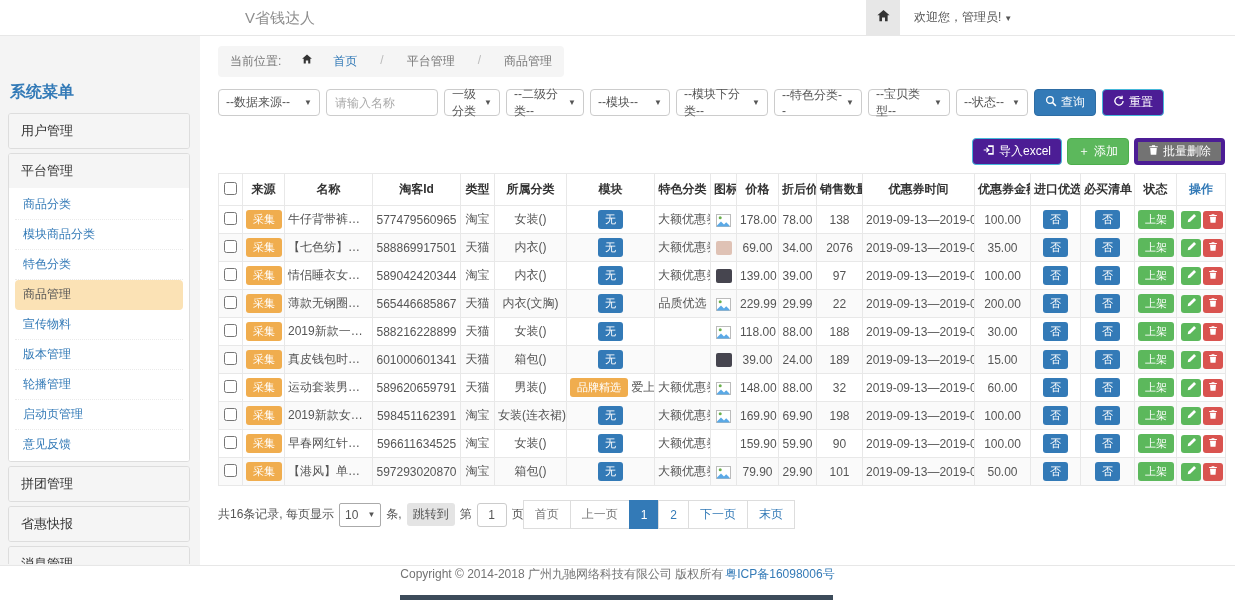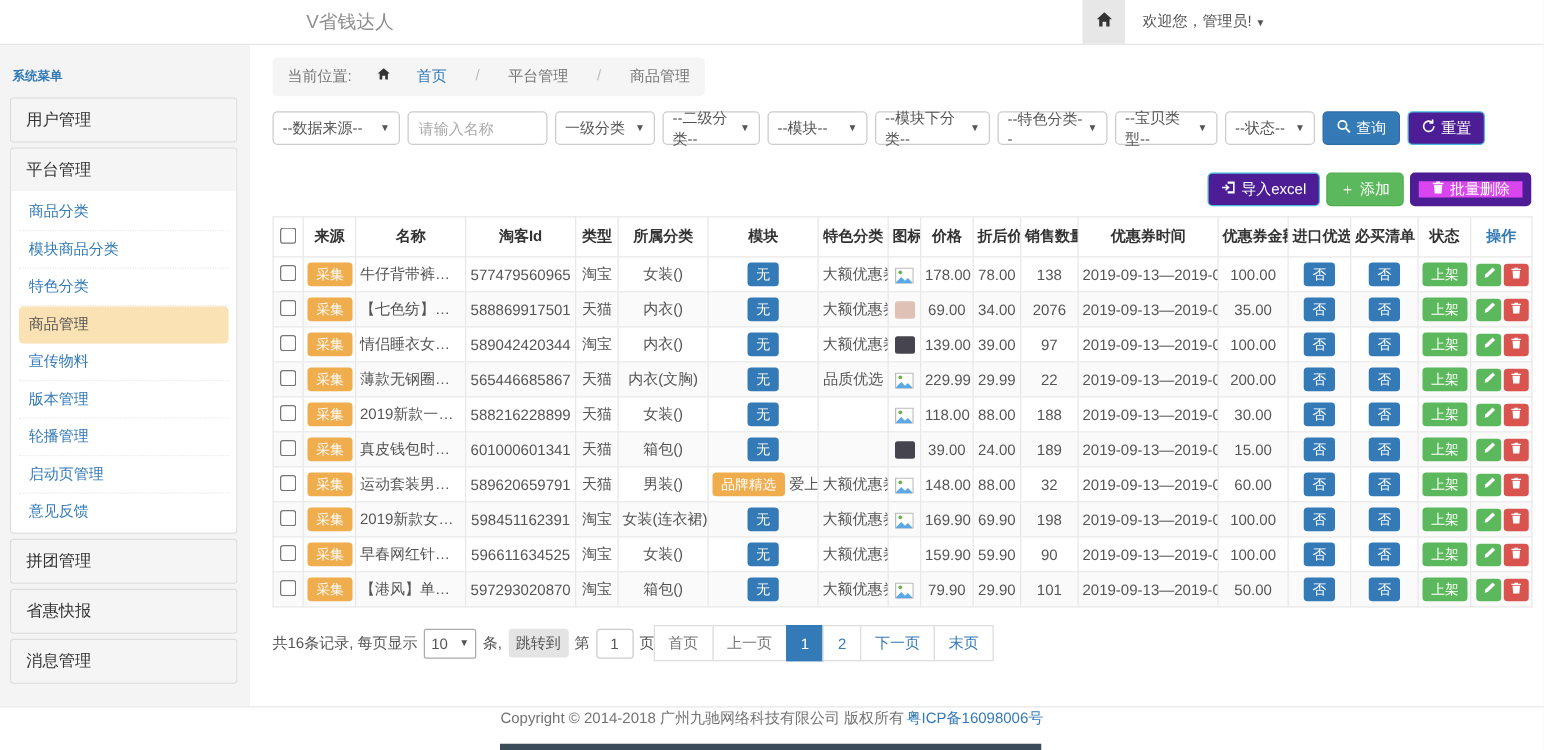--- a/index.html
+++ b/index.html
@@ -10,21 +10,21 @@
   
   .topbar { position:absolute; top:0; left:0; right:0; height:36px; background:#fff; border-bottom:1px solid #e7e7e7; z-index:5; }
   .brand { position:absolute; left:245px; top:0; line-height:36px; font-size:15px; color:#8e8e8e; }
   .topbar-right { position:absolute; left:866px; top:0; height:35px; display:flex; align-items:center; }
   .home-btn { width:34px; height:35px; background:#e7e7e7; display:flex; align-items:center; justify-content:center; cursor:pointer; }
   .welcome { font-size:12px; color:#555; padding:0 14px; cursor:pointer; white-space:nowrap; }
   .caret { font-size:8px; color:#555; margin-left:3px; }
 
   
   .sidebar { position:absolute; left:8px; top:46px; width:182px; height:518px; overflow:hidden; }
-  .sidebar-title { color:#337ab7; font-size:10px; font-weight:bold; padding:8px 2px 10px 2px; }
+  .sidebar-title { color:#337ab7; font-size:16px; font-weight:bold; padding:8px 2px 10px 2px;margin-top:28px; }
   .panel { margin-bottom:4px; border:1px solid #ddd; border-radius:3px; background:#fff; overflow:hidden; }
   .panel-head { background:#f5f5f5; padding:8px 12px; font-size:13px; color:#333; cursor:pointer; }
   .panel-body { background:#fff; padding:2px 6px; }
   .panel-item { padding:6px 8px; font-size:12px; color:#337ab7; border-bottom:1px dotted #eaeaea; cursor:pointer; }
   .panel-item:last-child { border-bottom:none; }
   .panel-item.active { background:#fbe2b5; border-radius:4px; color:#555; border-bottom-color:transparent; }
 
   
   .content { position:absolute; left:200px; top:36px; width:1035px; height:529px; background:#fff; padding:10px 10px 0 18px; }
   .breadcrumb { display:inline-flex; align-items:flex-start; background:#f5f5f5; border-radius:4px; padding:7px 12px; font-size:12px; color:#777; margin-bottom:12px; gap:20px; }
@@ -34,21 +34,21 @@
   .filter-row { display:flex; align-items:center; gap:6px; margin-bottom:22px; flex-wrap:nowrap; }
   #filter-controls { display:contents; }
   .f-select { height:27px; border:1px solid #ccc; border-radius:4px; background:#fff; display:inline-flex; align-items:center; justify-content:space-between; padding:0 7px; font-size:12px; color:#555; cursor:pointer; flex:none; }
   .f-caret { font-size:8px; color:#555; margin-left:4px; }
   .f-input { height:27px; border:1px solid #ccc; border-radius:4px; padding:0 8px; font-size:12px; color:#555; flex:none; }
   .f-input::placeholder { color:#aaa; }
   .btn { border:none; border-radius:4px; color:#fff; font-size:12px; height:27px; padding:0 10px; display:inline-flex; align-items:center; gap:4px; cursor:pointer; flex:none; }
   .btn-primary { background:#337ab7; border:1px solid #2e6da4; }
   .btn-info { background:#4c1d95; border:1px solid #46b8da; }
   .btn-success { background:#5cb85c; border:1px solid #4cae4c; }
-  .btn-danger { background:#d946ef; border:7px solid #4c1d95; }
+  .btn-danger { background:#737373; border:4px solid #4c1d95; }
 
   .action-row { display:flex; justify-content:flex-end; gap:5px; margin-bottom:8px; }
 
   table { width:1007px; border-collapse:collapse; table-layout:fixed; font-size:12px; color:#555; }
   th, td { border:1px solid #e8e8e8; text-align:center; padding:4px 3px; overflow:hidden; white-space:nowrap; }
   thead th { color:#333; font-weight:bold; padding:7px 3px; background:#fff; }
   thead th:last-child { color:#337ab7; }
   tbody tr:nth-child(even) { background:#fafafa; }
   .name-cell { text-overflow:ellipsis; }
   .badge { display:inline-block; border-radius:3px; font-size:11px; padding:2px 7px; color:#fff; border:none; }
@@ -139,21 +139,21 @@
       <span class="sep">/</span>
       <span>平台管理</span>
       <span class="sep">/</span>
       <span>商品管理</span>
     </div>
 
     <div class="filter-row">
       <span id="filter-controls"><div class="f-select" style="width:102px">
             <span>--数据来源--</span>
             <span class="f-caret">▼</span>
-          </div><input class="f-input" style="width: 112px;" placeholder="请输入名称"><div class="f-select" style="width:80px">
+          </div><input class="f-input" style="width: 112px;" placeholder="请输入名称"><div class="f-select" style="width:56px">
             <span>一级分类</span>
             <span class="f-caret">▼</span>
           </div><div class="f-select" style="width:78px">
             <span>--二级分类--</span>
             <span class="f-caret">▼</span>
           </div><div class="f-select" style="width:80px">
             <span>--模块--</span>
             <span class="f-caret">▼</span>
           </div><div class="f-select" style="width:92px">
             <span>--模块下分类--</span>

